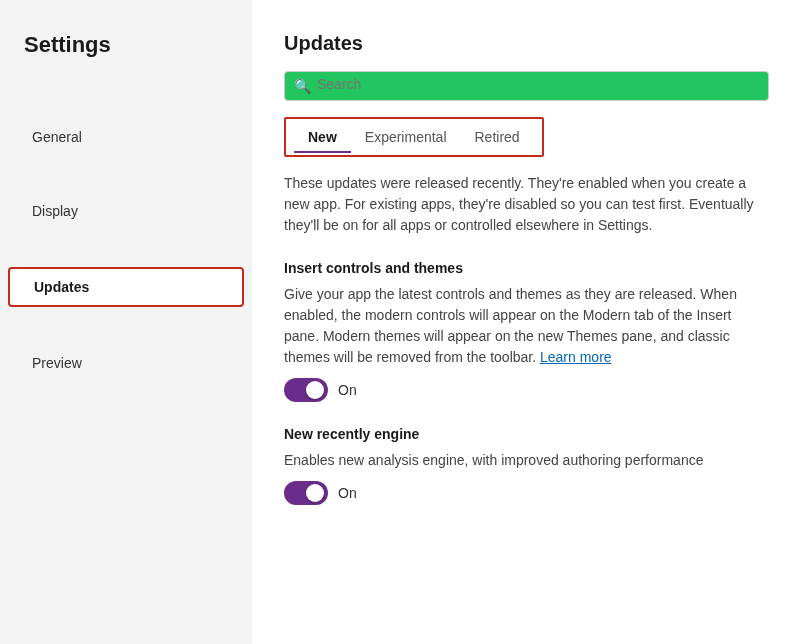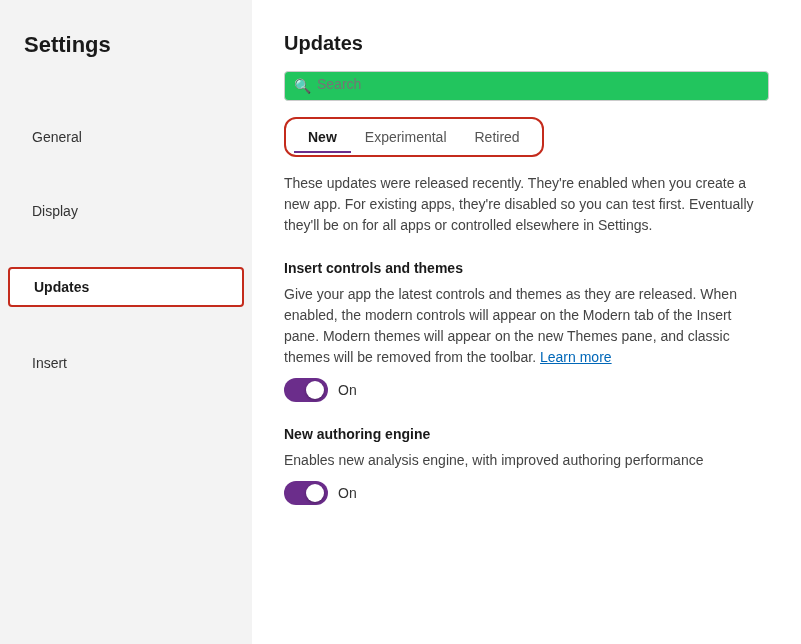--- a/index.html
+++ b/index.html
@@ -80,21 +80,21 @@
       outline: none;
       background: #22c55e;
     }
 
     
     .tabs-container {
       display: flex;
       gap: 0;
       margin-bottom: 16px;
       border: 2px solid #c42b1c;
-      border-radius: 12px;
+      border-radius: 2px;
       width: fit-content;
       padding: 4px 8px;
     }
     .tab {
       padding: 6px 14px;
       font-size: 14px;
       cursor: pointer;
       color: #555;
       border-bottom: 2px solid transparent;
       margin-bottom: -2px;
@@ -179,21 +179,21 @@
     }
   </style>
 </head>
 <body>
 
 <nav class="sidebar">
   <div class="sidebar-title">Settings</div>
   <div class="sidebar-item">General</div>
   <div class="sidebar-item">Display</div>
   <div class="sidebar-item active">Updates</div>
-  <div class="sidebar-item">Insert</div>
+  <div class="sidebar-item">Preview</div>
 </nav>
 
 <main class="main">
   <div class="page-title">Updates</div>
 
   <div class="search-container">
     <span class="search-icon-wrap">🔍</span>
     <input class="search-input" type="text" placeholder="Search" style="">
   </div>
 
@@ -217,21 +217,21 @@
         <input type="checkbox" checked="" style="">
         <div class="toggle-track">
           <div class="toggle-thumb"></div>
         </div>
       </label>
       <span class="toggle-label">On</span>
     </div>
   </div>
 
   <div class="section">
-    <div class="section-title">New authoring engine</div>
+    <div class="section-title">New recently engine</div>
     <div class="section-desc">Enables new analysis engine, with improved authoring performance</div>
     <div class="toggle-row">
       <label class="toggle">
         <input type="checkbox" checked="" style="">
         <div class="toggle-track">
           <div class="toggle-thumb"></div>
         </div>
       </label>
       <span class="toggle-label">On</span>
     </div>

